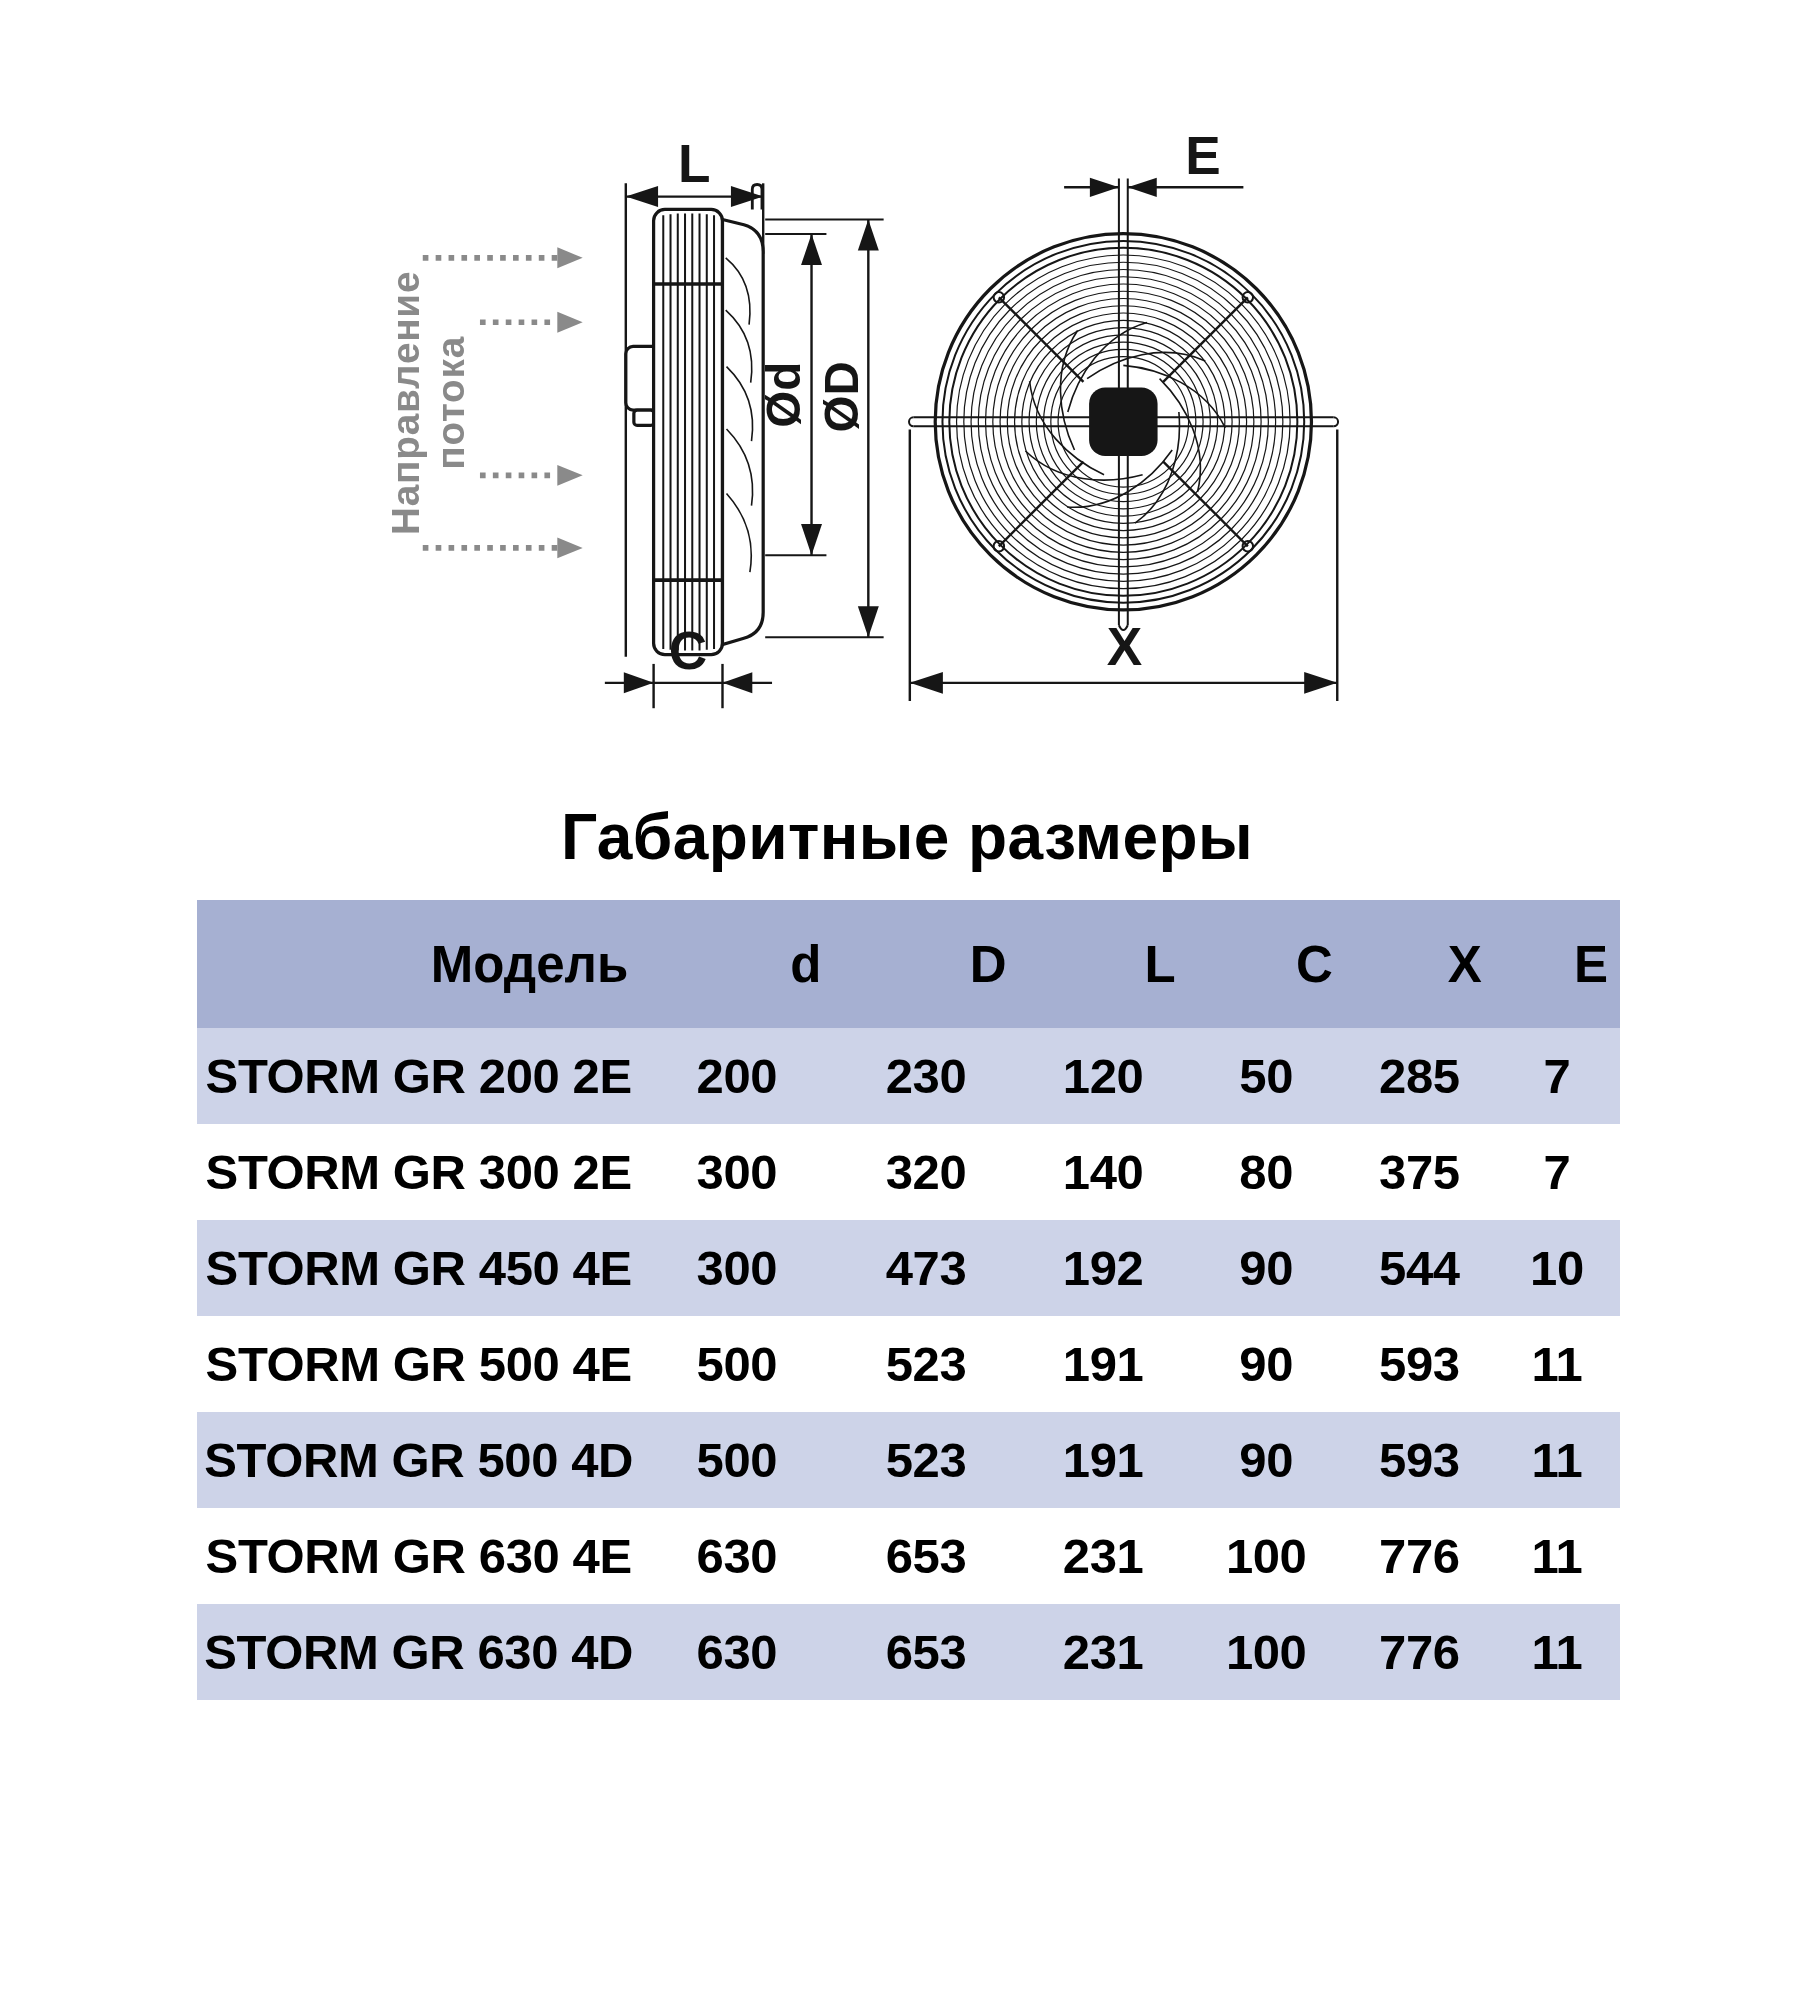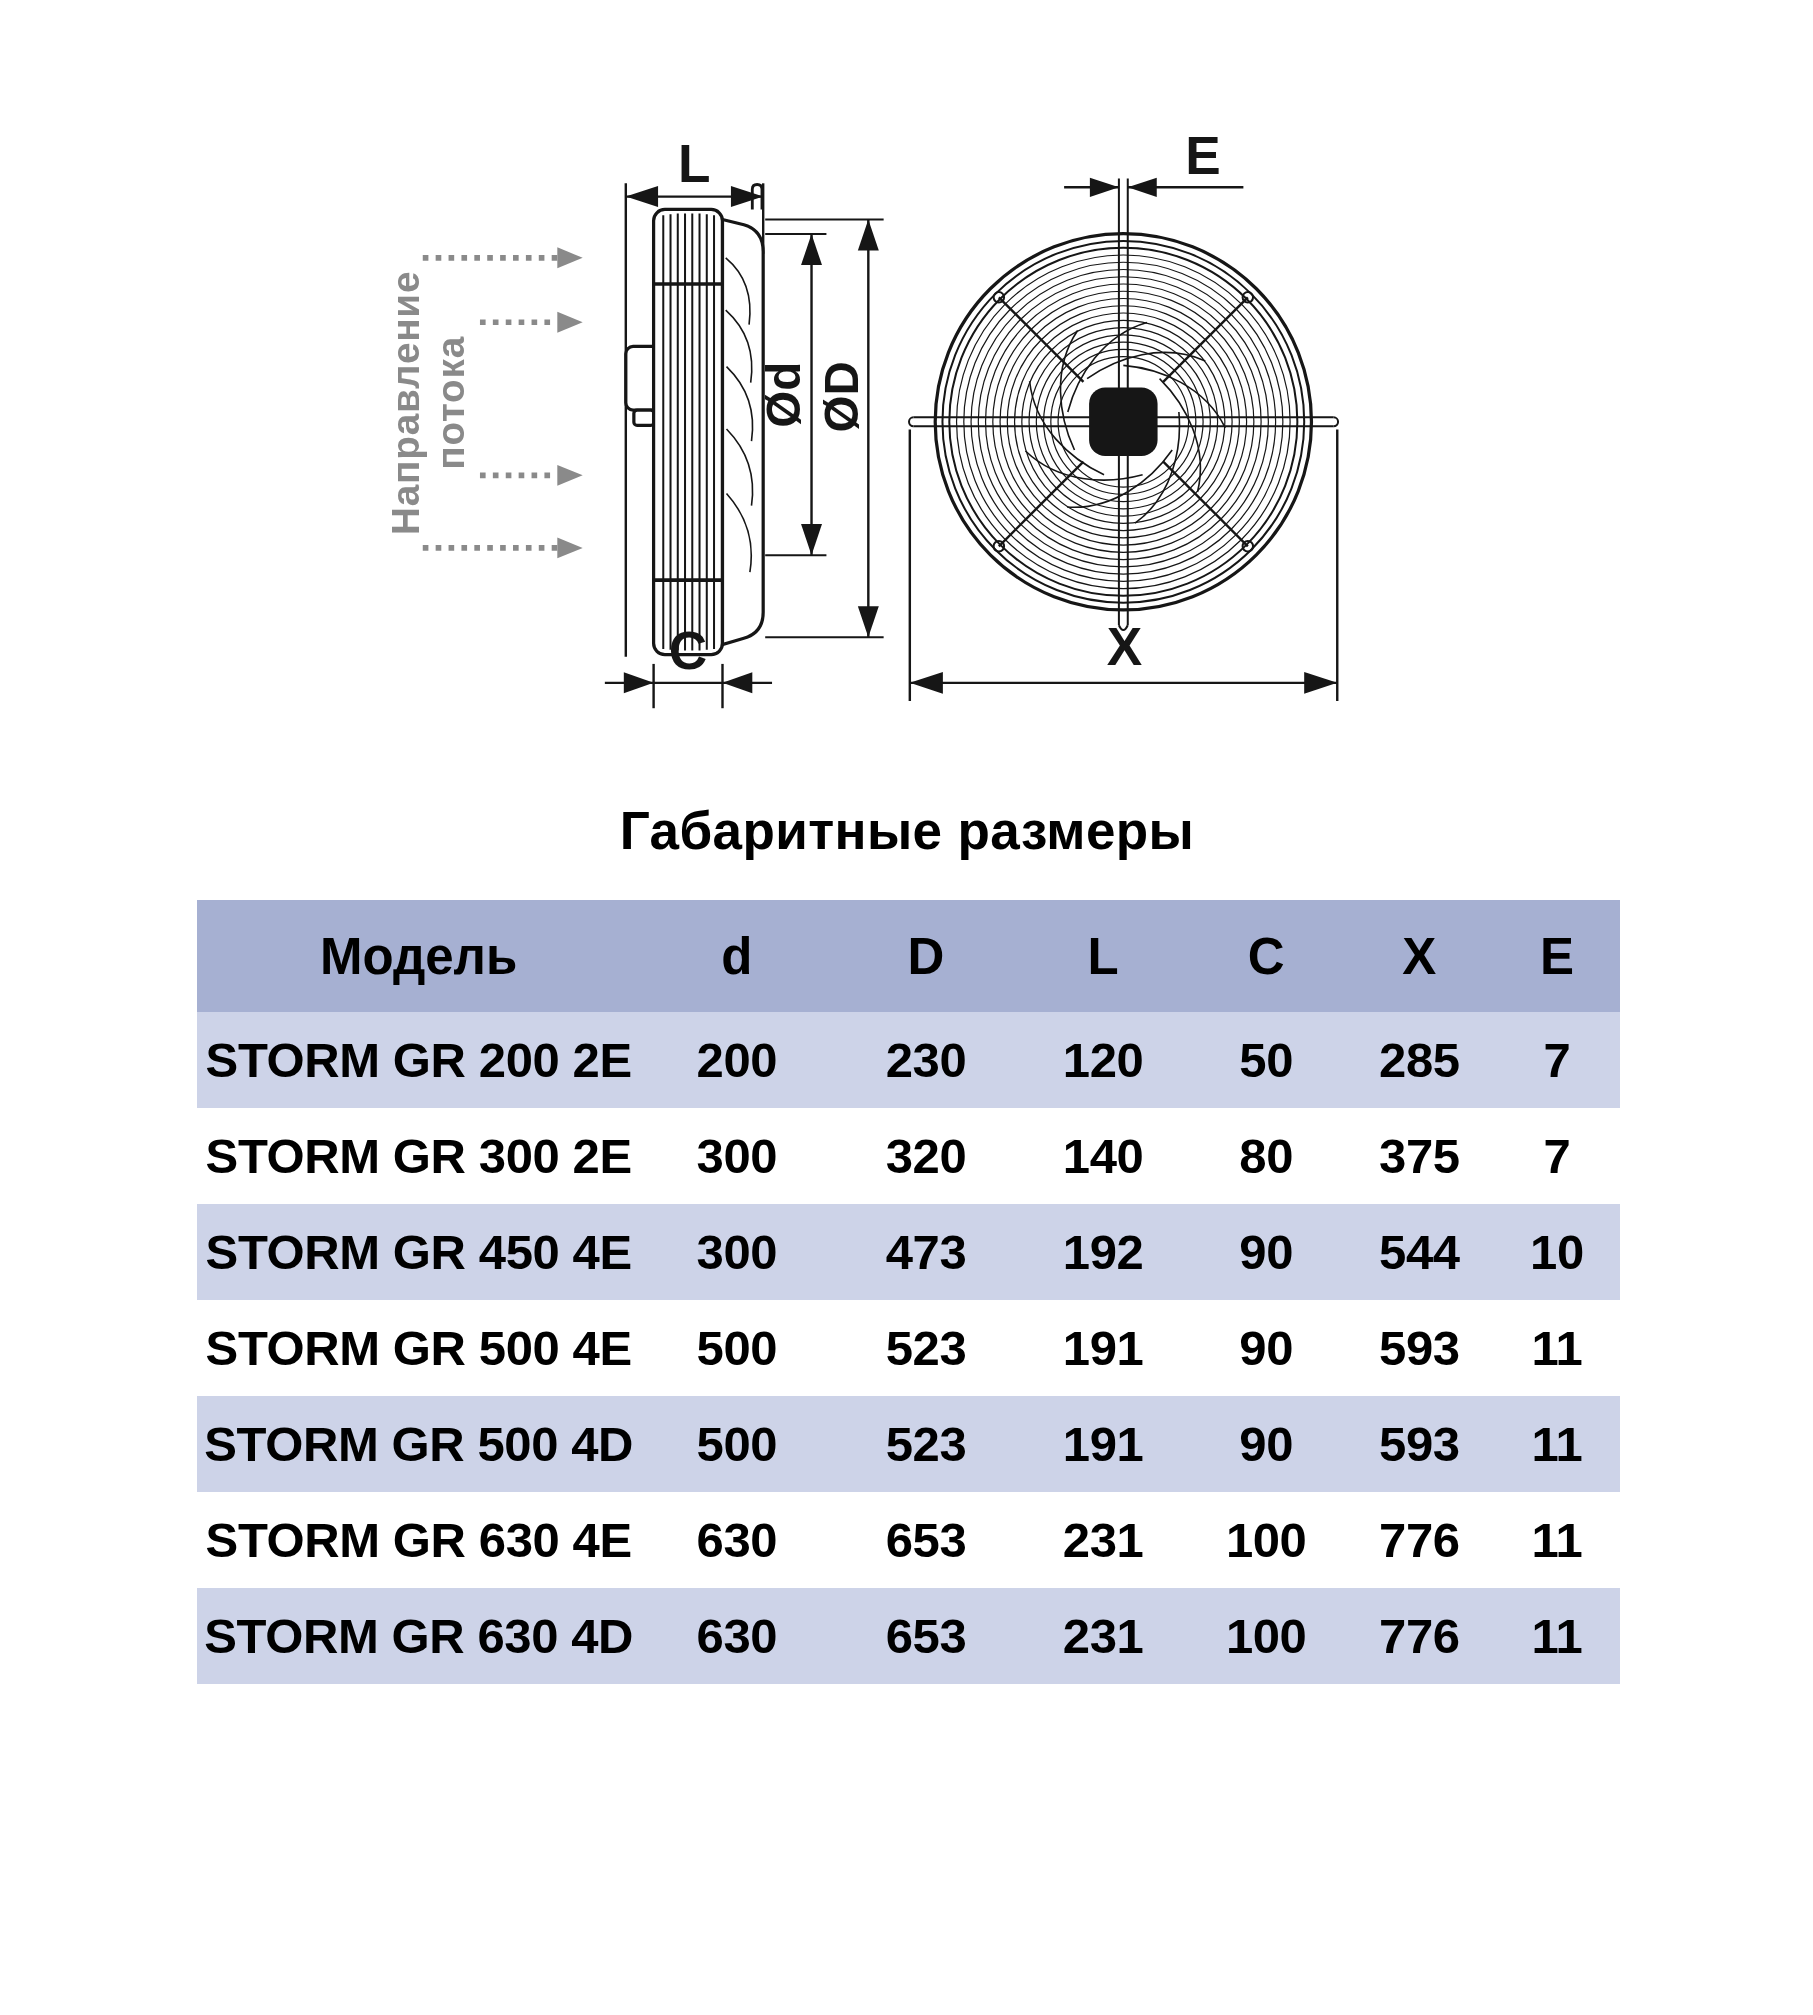--- a/index.html
+++ b/index.html
@@ -29,38 +29,38 @@
     letter-spacing:2px;
   }
   .dim-label{ font-size:132px; }
   .dim-label-rot{ font-size:118px; }
   .section-title{
     position:absolute;
     top:800px; left:0;
     width:1814px;
     margin:0;
     text-align:center;
-    font-size:53px;
+    font-size:64px;
     font-weight:bold;
     letter-spacing:0.4px;
   }
   table.dims{
     position:absolute;
     left:197px; top:900px;
     width:1423px;
     border-collapse:collapse;
     table-layout:fixed;
   }
   table.dims th{
     height:104px;
     background:#a6b0d2;
     font-size:51px;
     font-weight:bold;
-    text-align:center;
-    padding:4px;
+    text-align:right;
+    padding:12px;
   }
   table.dims td{
     height:96px;
     font-size:49px;
     font-weight:bold;
     text-align:center;
     padding:0;
     letter-spacing:-0.4px;
   }
   table.dims tbody tr:nth-child(odd){ background:#cdd3e8; }

